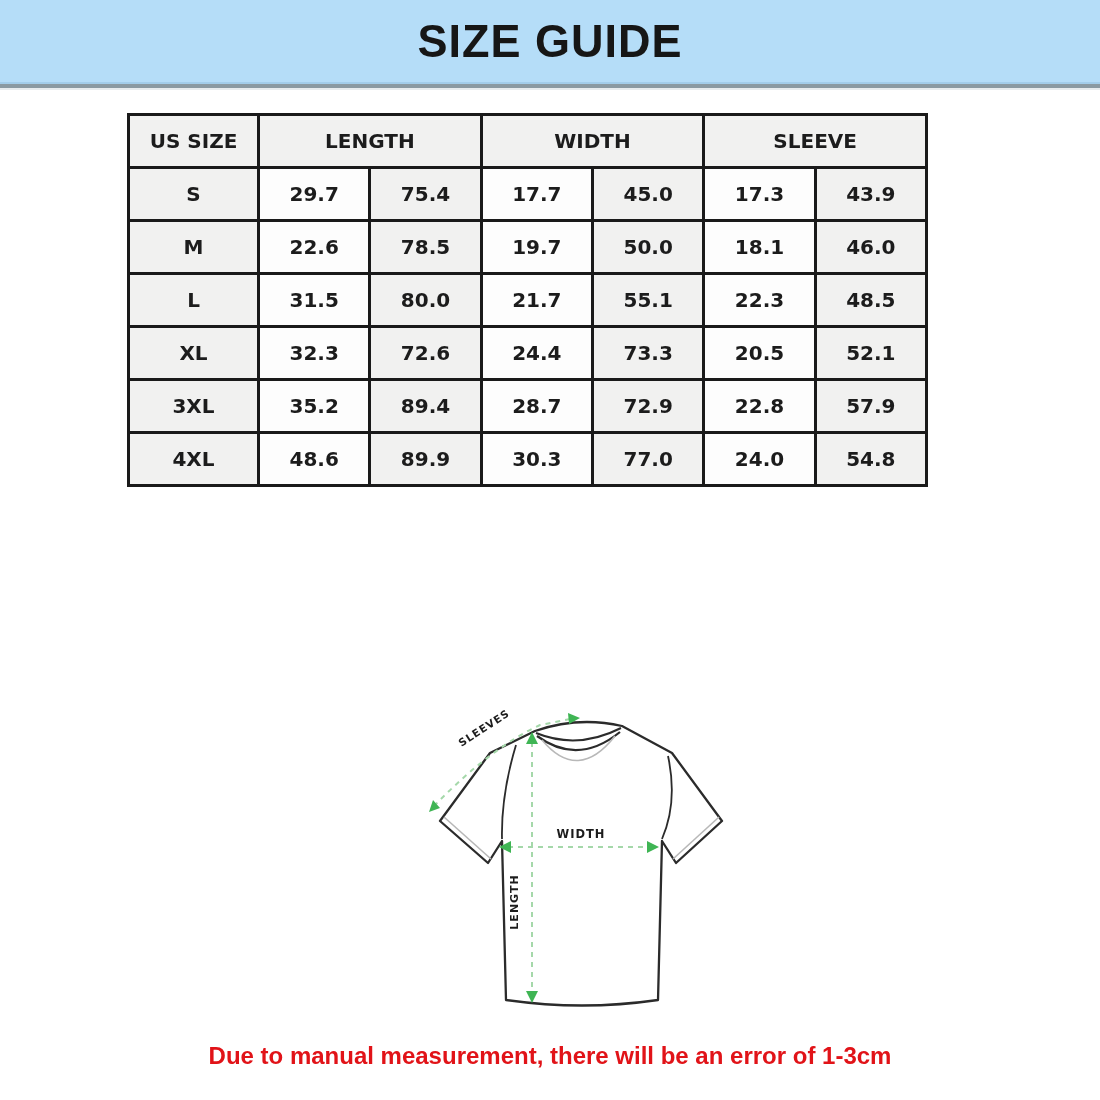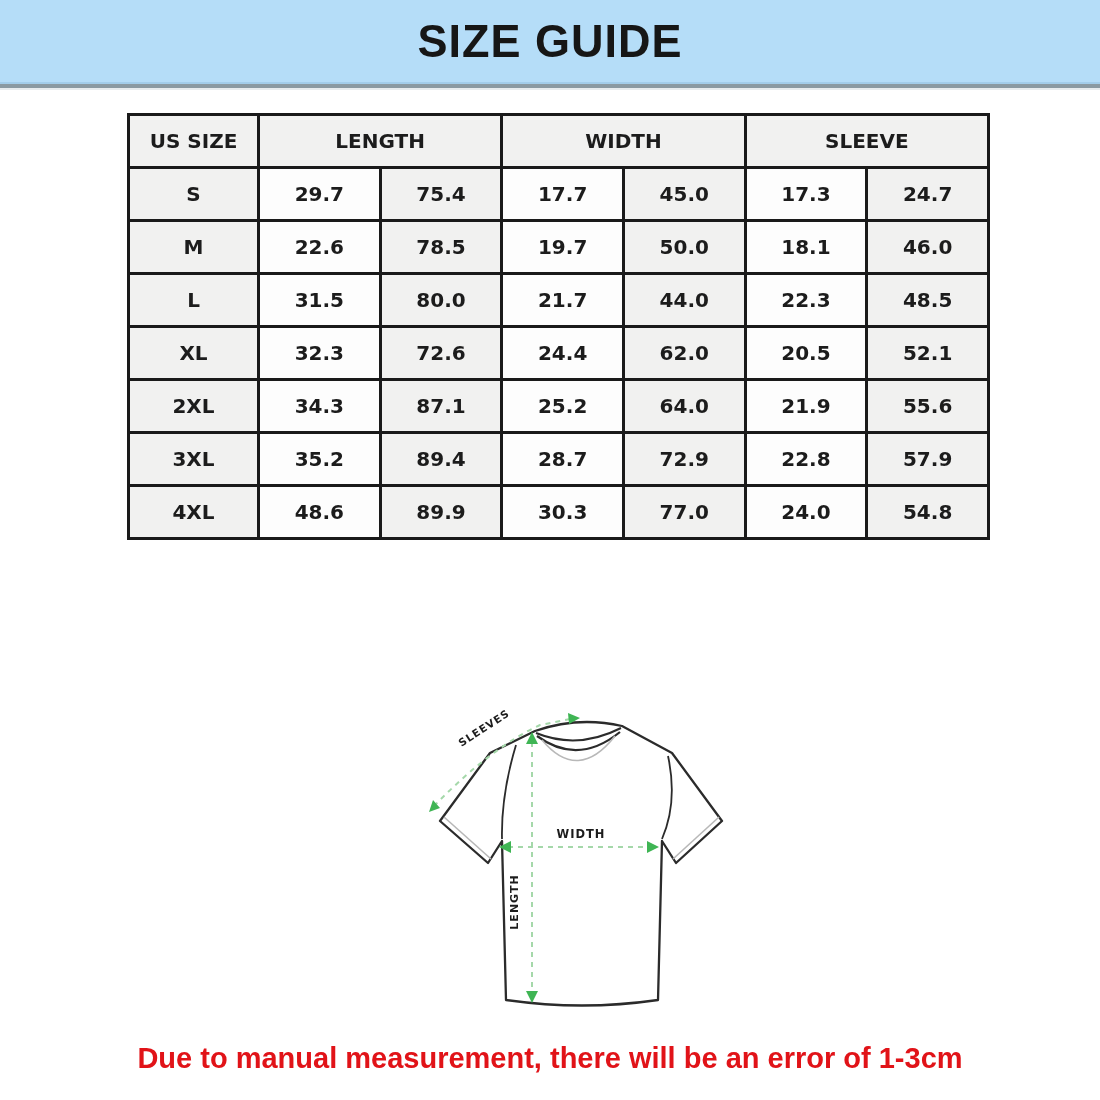--- a/index.html
+++ b/index.html
@@ -17,21 +17,21 @@
     box-shadow:0 4px 0 #8b9aa2, 0 6px 0 #e8ecee;
     display:flex; align-items:center; justify-content:center;
   }
   .banner-title {
     font-size:45px; font-weight:bold; letter-spacing:1px; color:#161616;
     transform:scaleY(1.04);
     font-family:"Liberation Sans","DejaVu Sans",sans-serif;
   }
   
   table.size-table {
-    position:absolute; left:127px; top:113px; width:863px;
+    position:absolute; left:127px; top:113px; width:801px;
     border-collapse:collapse; table-layout:fixed;
   }
   .size-table th, .size-table td {
     border:3px solid #1a1a1a;
     height:53px;
     text-align:center; vertical-align:middle;
     font-size:20px; font-weight:bold; color:#1c1c1c;
   }
   .size-table tr > *:nth-child(even) { background:#fdfdfd; }
   .size-table tr > *:nth-child(odd)  { background:#f1f1f0; }
@@ -41,21 +41,21 @@
     position:absolute; left:400px; top:690px; width:390px; height:350px;
   }
   .diagram text {
     font-family:"DejaVu Sans","Liberation Sans",sans-serif;
     font-weight:bold; fill:#1c1c1c;
   }
   
   .note {
     position:absolute; left:0; top:1042px; width:1100px;
     text-align:center;
-    font-size:29px; font-weight:bold; color:#e11318;
+    font-size:24px; font-weight:bold; color:#e11318;
     font-family:"Liberation Sans","DejaVu Sans",sans-serif;
   }
 </style>
 </head>
 <body>
 
 <div class="page">
 
   <div class="banner" style="background: rgb(181, 221, 248);">
     <div class="banner-title">SIZE GUIDE</div>
@@ -80,57 +80,48 @@
       </tr>
     </thead>
     <tbody>
       <tr>
         <th>S</th>
         <td>29.7</td>
         <td>75.4</td>
         <td>17.7</td>
         <td>45.0</td>
         <td>17.3</td>
-        <td>24.7</td>
+        <td>43.9</td>
       </tr>
       <tr>
         <th>M</th>
         <td>22.6</td>
         <td>78.5</td>
         <td>19.7</td>
         <td>50.0</td>
         <td>18.1</td>
         <td>46.0</td>
       </tr>
       <tr>
         <th>L</th>
         <td>31.5</td>
         <td>80.0</td>
         <td>21.7</td>
-        <td>44.0</td>
+        <td>55.1</td>
         <td>22.3</td>
         <td>48.5</td>
       </tr>
       <tr>
         <th>XL</th>
         <td>32.3</td>
         <td>72.6</td>
         <td>24.4</td>
-        <td>62.0</td>
+        <td>73.3</td>
         <td>20.5</td>
         <td>52.1</td>
-      </tr>
-      <tr>
-        <th>2XL</th>
-        <td>34.3</td>
-        <td>87.1</td>
-        <td>25.2</td>
-        <td>64.0</td>
-        <td>21.9</td>
-        <td>55.6</td>
       </tr>
       <tr>
         <th>3XL</th>
         <td>35.2</td>
         <td>89.4</td>
         <td>28.7</td>
         <td>72.9</td>
         <td>22.8</td>
         <td>57.9</td>
       </tr>

